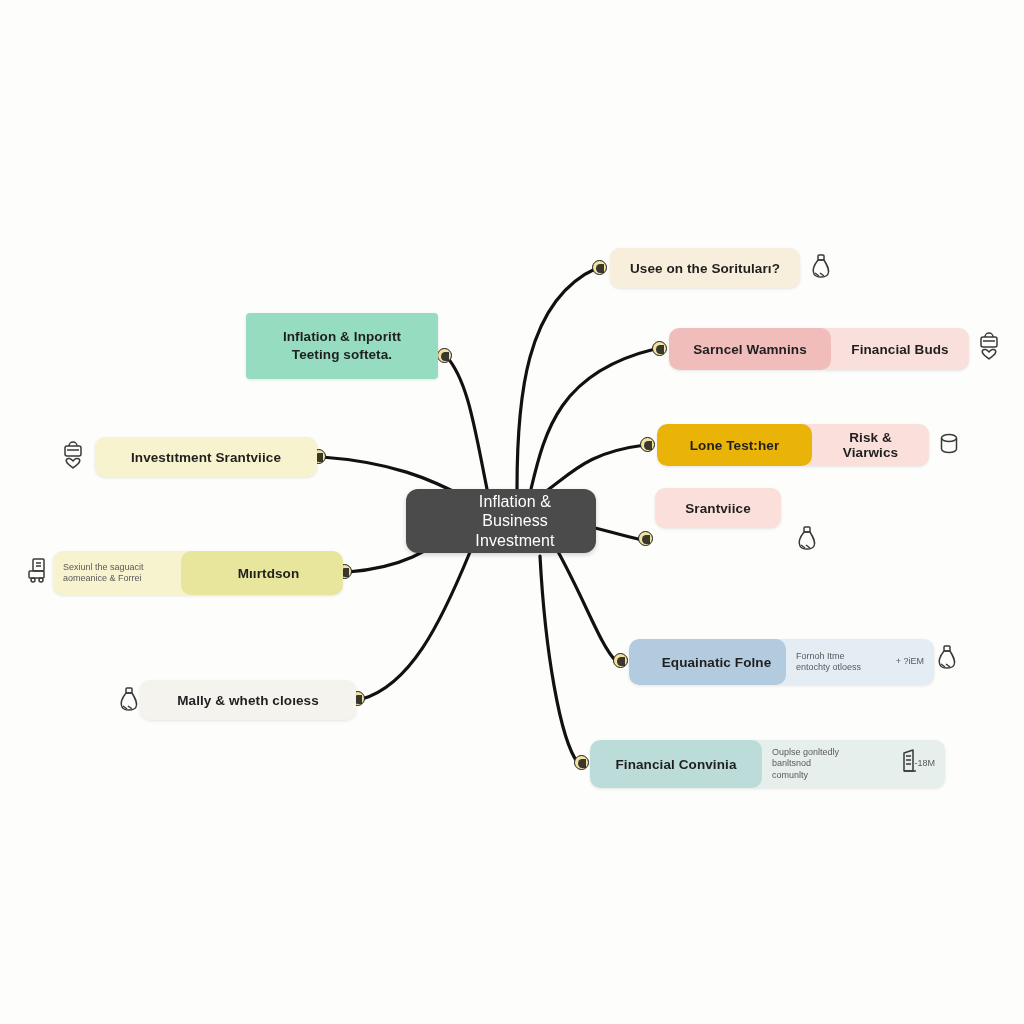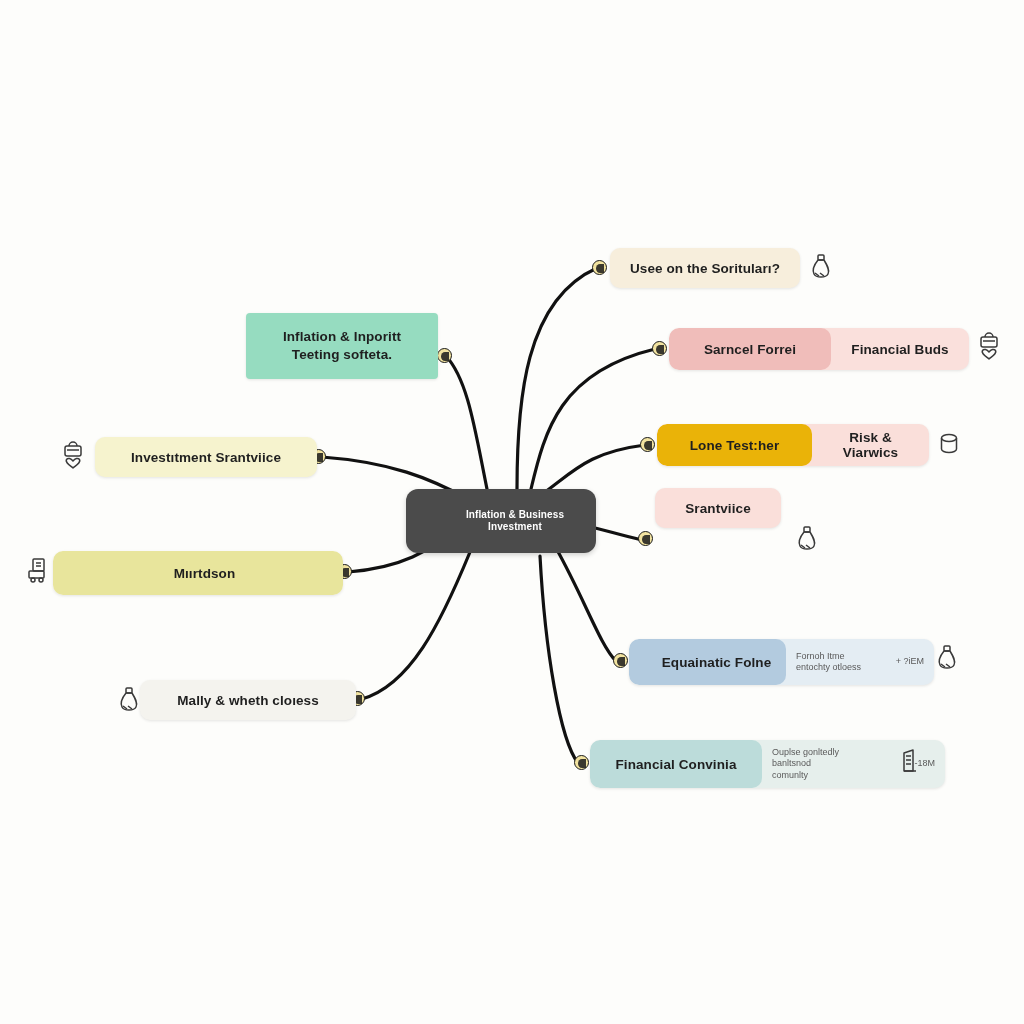--- a/index.html
+++ b/index.html
@@ -28,22 +28,22 @@
   
   #hub{
     left:406px;top:489px;width:190px;height:64px;
     background:#4B4B4B;
     border-radius:12px;
     justify-content:center;
     box-shadow:0 2px 5px rgba(0,0,0,.18);
   }
   #hub .hub-label{
     color:#FFFFFF;
-    font-size:10px;
-    font-weight:bold;
+    font-size:16px;
+    font-weight:normal;
     line-height:1.2;
     text-align:center;
     padding:0 12px;
     letter-spacing:.1px;
     margin-left:28px;
   }
   
   .seg{
     height:100%;
     display:flex;
@@ -138,21 +138,21 @@
         <g fill="none" stroke="currentColor" stroke-width="1.5" stroke-linejoin="round">
       <rect x="12" y="4" width="6" height="5" rx="1"></rect>
           <path d="M12 9 C8 14 6 19 8 23 C10 27 20 27 22 23 C24 19 21 14 18 9Z"></path>
       <path d="M9 22 l4 3 M14 22 l4 3"></path>
         </g>
       </svg>
   </div>
 
   <div class="dot" style="left:652px;top:341px;"></div>
   <div class="node shadowy" style="left:669px;top:328px;width:300px;height:42px;background:#FAE0DC;">
-    <div class="seg main" style="width:162px;background:#F0BDBA;">Sarncel Forrei</div>
+    <div class="seg main" style="width:162px;background:#F0BDBA;">Sarncel Wamnins</div>
     <div class="seg main" style="flex:1;font-weight:bold;">Financial Buds</div>
   </div>
   <div class="doodle" style="left:974px;top:332px;">
     <svg viewBox="0 0 30 32">
         <g fill="none" stroke="currentColor" stroke-width="1.5" stroke-linejoin="round">
       <rect x="7" y="5" width="16" height="10" rx="2"></rect>
           <path d="M11 5 a4 4 0 0 1 8 0"></path>
           <path d="M9 9h12"></path>
       <path d="M15 27 C10 23 7 21 8.5 18.5 C10 16.5 13 17.5 15 20 C17 17.5 20 16.5 21.5 18.5 C23 21 20 23 15 27Z"></path>
         </g>
@@ -242,20 +242,22 @@
       <rect x="7" y="5" width="16" height="10" rx="2"></rect>
           <path d="M11 5 a4 4 0 0 1 8 0"></path>
           <path d="M9 9h12"></path>
       <path d="M15 27 C10 23 7 21 8.5 18.5 C10 16.5 13 17.5 15 20 C17 17.5 20 16.5 21.5 18.5 C23 21 20 23 15 27Z"></path>
         </g>
       </svg>
   </div>
 
   <div class="dot" style="left:337px;top:564px;"></div>
   <div class="node shadowy" style="left:53px;top:551px;width:290px;height:44px;background:#F6F3CE;">
+    <div class="seg sub" style="width:128px;">Sexiunl the saguacit
+aomeanice &amp; Forrei</div>
     <div class="seg main" style="flex:1;background:#E8E59C;padding-left:23px;">Mıırtdson</div>
   </div>
   <div class="doodle" style="left:22px;top:555px;">
     <svg viewBox="0 0 30 32">
         <g fill="none" stroke="currentColor" stroke-width="1.5" stroke-linejoin="round">
       <rect x="11" y="4" width="11" height="12" rx="1"></rect>
           <path d="M14 8h5M14 11h5"></path>
       <rect x="7" y="16" width="15" height="7" rx="1"></rect>
           <circle cx="11" cy="25" r="2"></circle>
           <circle cx="19" cy="25" r="2"></circle>

